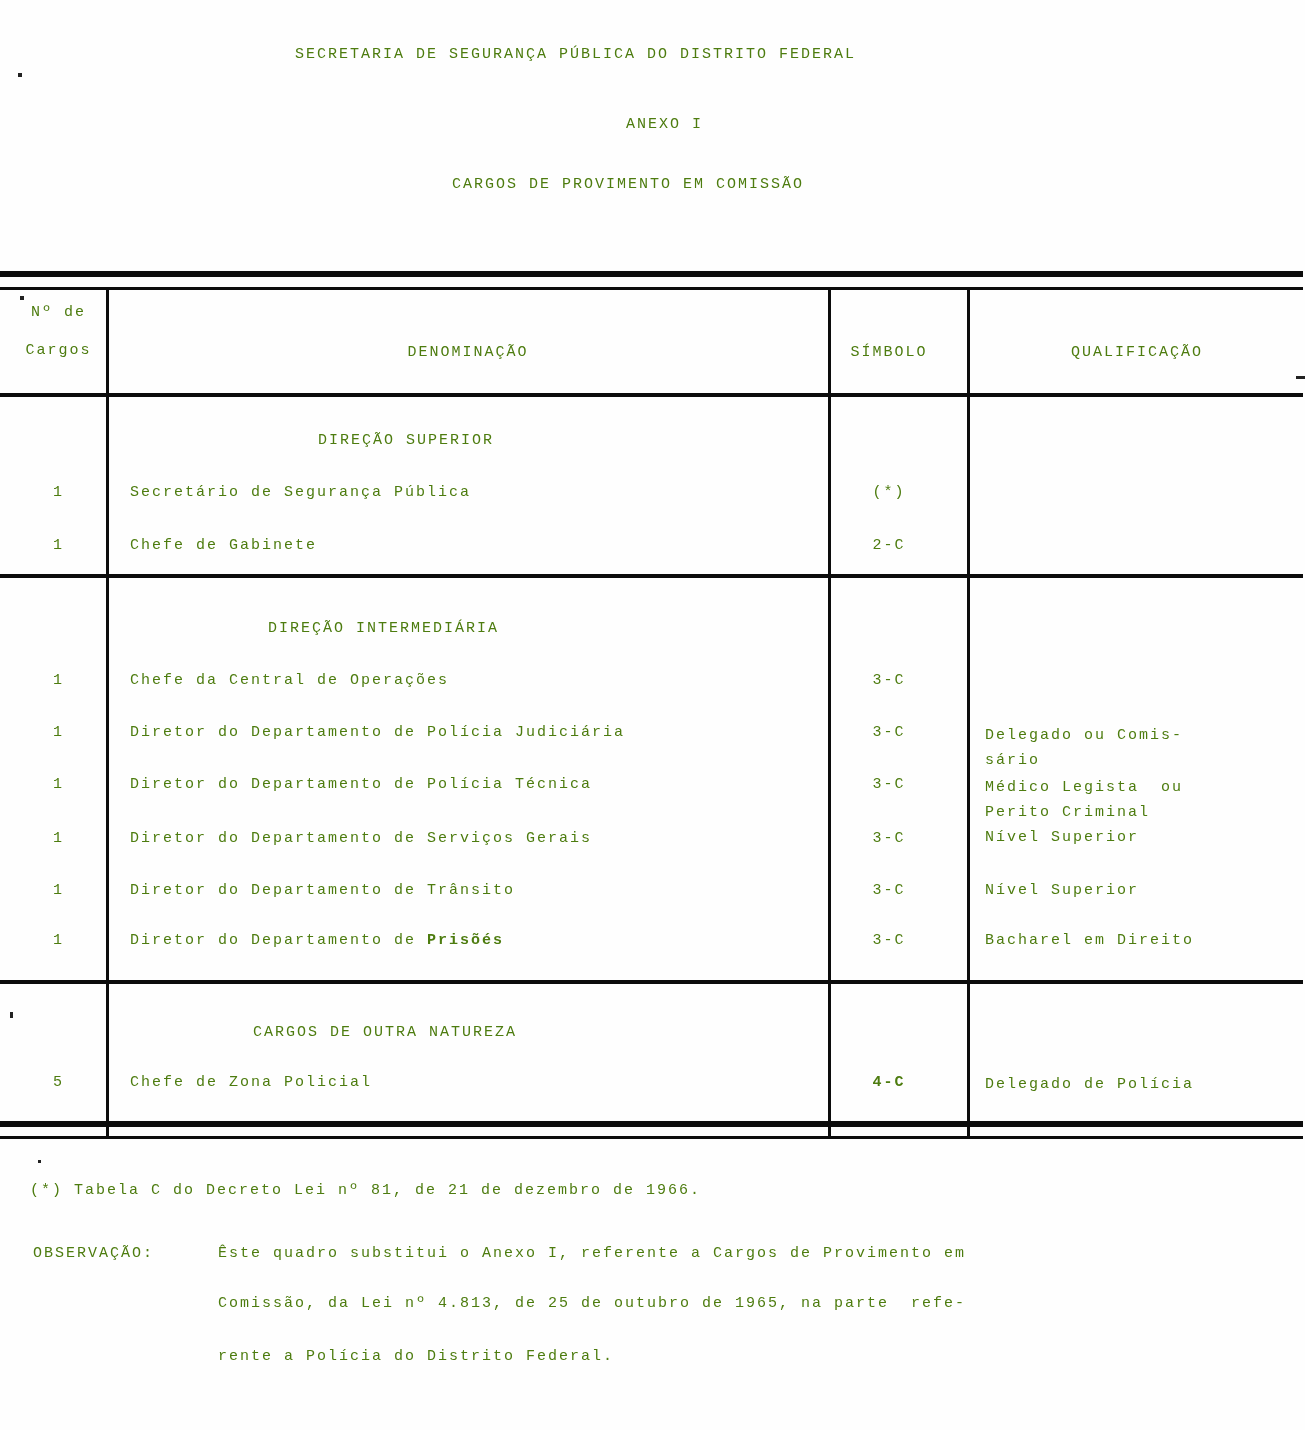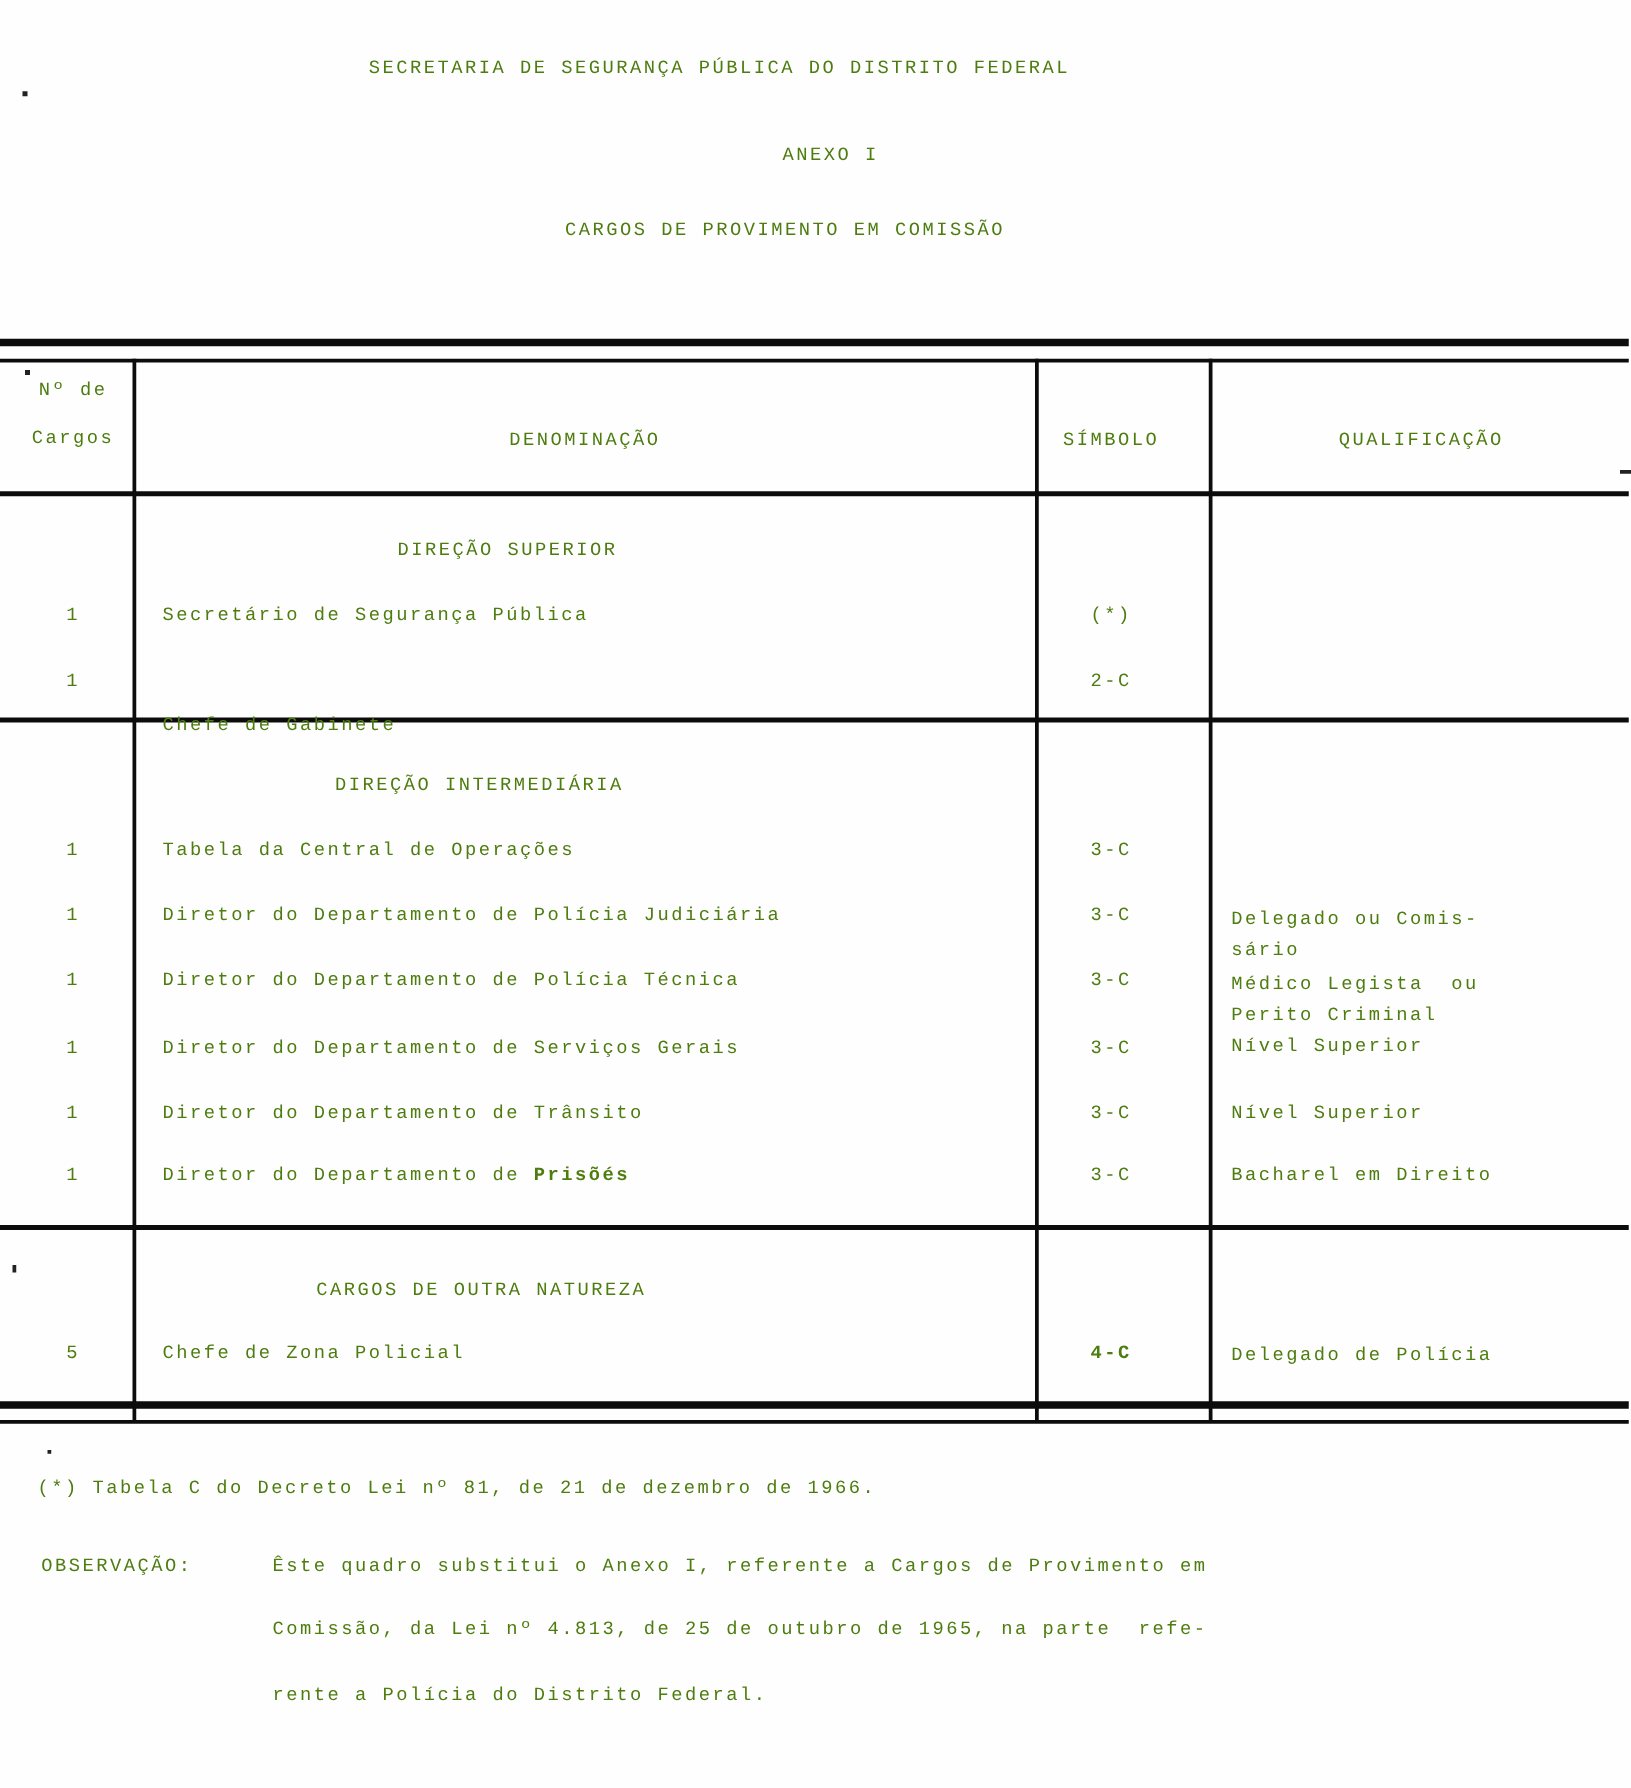--- a/index.html
+++ b/index.html
@@ -59,27 +59,27 @@
   <div class="txt col-simbolo" style="top:340px;">SÍMBOLO</div>
   <div class="txt center" style="left:969px; top:340px; width:336px;">QUALIFICAÇÃO</div>
 
   <div class="txt" style="left:318px; top:428px;">DIREÇÃO SUPERIOR</div>
 
   <div class="txt col-cargos" style="top:480px;">1</div>
   <div class="txt col-denom" style="top:480px;">Secretário de Segurança Pública</div>
   <div class="txt col-simbolo" style="top:480px;">(*)</div>
 
   <div class="txt col-cargos" style="top:533px;">1</div>
-  <div class="txt col-denom" style="top:533px;margin-top:35px;">Chefe de Gabinete</div>
+  <div class="txt col-denom" style="top:533px;">Chefe de Gabinete</div>
   <div class="txt col-simbolo" style="top:533px;">2-C</div>
 
   <div class="txt" style="left:268px; top:616px;">DIREÇÃO INTERMEDIÁRIA</div>
 
   <div class="txt col-cargos" style="top:668px;">1</div>
-  <div class="txt col-denom" style="top:668px;">Tabela da Central de Operações</div>
+  <div class="txt col-denom" style="top:668px;">Chefe da Central de Operações</div>
   <div class="txt col-simbolo" style="top:668px;">3-C</div>
 
   <div class="txt col-cargos" style="top:720px;">1</div>
   <div class="txt col-denom" style="top:720px;">Diretor do Departamento de Polícia Judiciária</div>
   <div class="txt col-simbolo" style="top:720px;">3-C</div>
   <div class="txt col-qual" style="top:723px;text-align:center;">Delegado ou Comis-</div>
   <div class="txt col-qual" style="top:748px;">sário</div>
 
   <div class="txt col-cargos" style="top:772px;">1</div>
   <div class="txt col-denom" style="top:772px;">Diretor do Departamento de Polícia Técnica</div>

